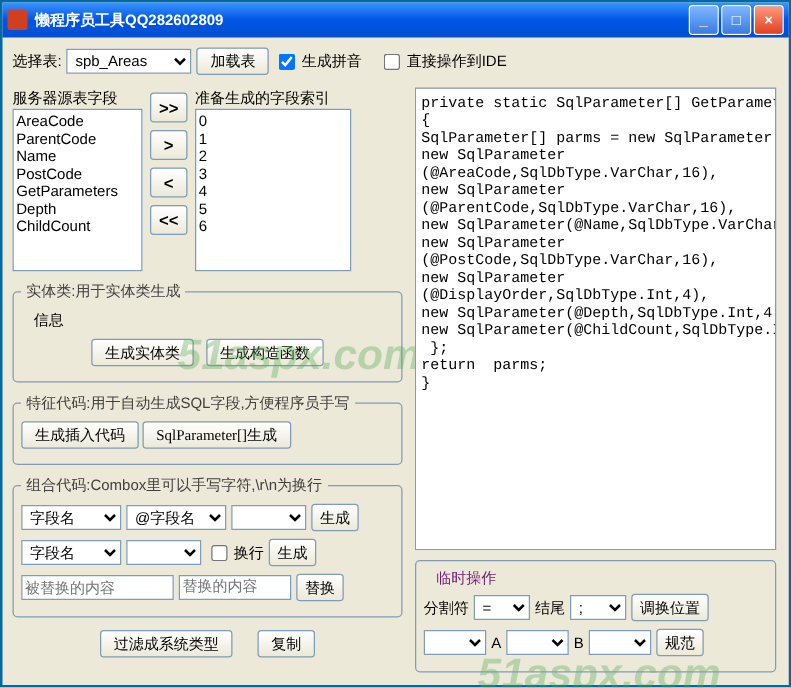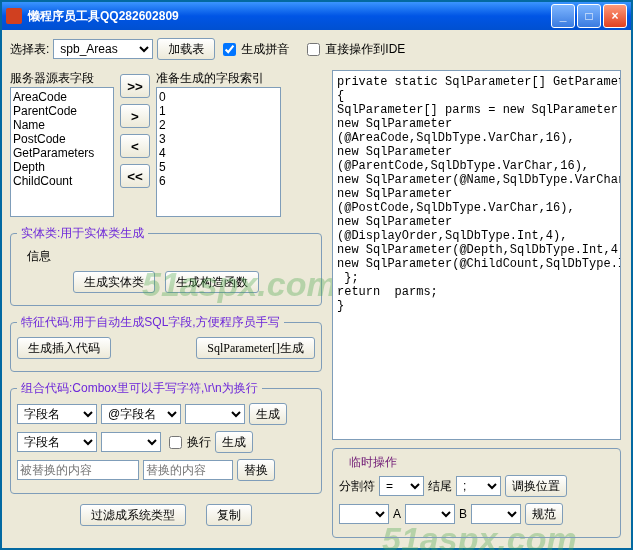--- a/index.html
+++ b/index.html
@@ -18,21 +18,21 @@
 .btn.sm{padding:0 6px}
 .cb{display:flex;align-items:center;gap:2px}
 .leftcol{float:left;width:312px}
 .rightcol{position:absolute;left:330px;top:40px;right:10px}
 .listbox{border:1px solid #7f9db9;background:#fff;font:12px Arial;padding:2px;overflow:auto;box-sizing:border-box}
 .listbox div{white-space:nowrap}
 .tripane{display:flex;gap:6px;margin-top:4px}
 .mover{display:flex;flex-direction:column;gap:6px;justify-content:flex-start;padding-top:4px}
 .mover button{width:30px;height:24px;border:1px solid #7f9db9;background:linear-gradient(#fff,#ece9d8);font-weight:bold;border-radius:3px}
 fieldset{border:1px solid #7f9db9;margin:8px 0 0;padding:6px;border-radius:4px}
-legend{color:#6d28d9;padding:0 4px}
+legend{color:#404040;padding:0 4px}
 .codearea{width:100%;height:370px;border:1px solid #7f9db9;background:#fff;font:12px "Courier New";padding:4px;box-sizing:border-box;overflow:auto;white-space:pre}
 .tempop{border:1px solid #7f9db9;border-radius:4px;padding:6px;margin-top:8px}
 .lbl{white-space:nowrap}
 .watermark{position:absolute;font:italic bold 34px Arial;color:rgba(80,170,80,0.35);pointer-events:none}
 </style>
 </head>
 <body>
 
 <div class="window">
   <div class="titlebar">
@@ -101,21 +101,21 @@
         <legend>实体类:用于实体类生成</legend>
         <div style="margin-bottom:6px;padding-left:10px">信息</div>
         <div class="row" style="justify-content:center;gap:10px">
           <button class="btn">生成实体类</button>
           <button class="btn">生成构造函数</button>
         </div>
       </fieldset>
 
       <fieldset>
         <legend>特征代码:用于自动生成SQL字段,方便程序员手写</legend>
-        <div class="row" style="justify-content:space-between;gap:24px">
+        <div class="row" style="justify-content:flex-start;gap:3px">
           <button class="btn">生成插入代码</button>
           <button class="btn">SqlParameter[]生成</button>
         </div>
       </fieldset>
 
       <fieldset>
         <legend>组合代码:Combox里可以手写字符,\r\n为换行</legend>
         <div class="row">
           <select style="width:80px"><option>字段名</option></select>
           <select style="width:80px"><option>@字段名</option></select>
@@ -126,21 +126,21 @@
           <select style="width:80px"><option>字段名</option></select>
           <select style="width:60px"><option></option></select>
           <label class="cb">
               <input type="checkbox" style="">
               <span>换行</span>
             </label>
           <button class="btn sm">生成</button>
         </div>
         <div class="row">
           <input type="text" style="width: 122px;" placeholder="被替换的内容">
-          <input type="text" style="width: 90px;" placeholder="替换的内容">
+          <input type="text" style="width: 90px; font-family: Liberation Mono, monospace;" placeholder="替换的内容">
           <button class="btn sm">替换</button>
         </div>
       </fieldset>
 
       <div class="row" style="justify-content:center;gap:20px;margin-top:10px">
         <button class="btn">过滤成系统类型</button>
         <button class="btn">复制</button>
       </div>
     </div>
 

